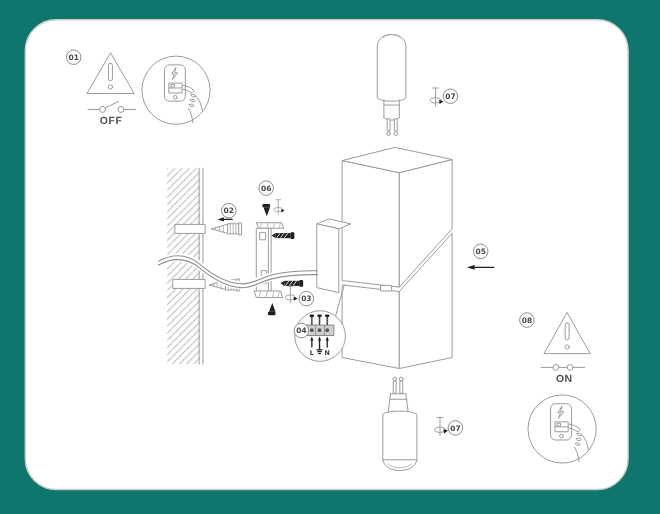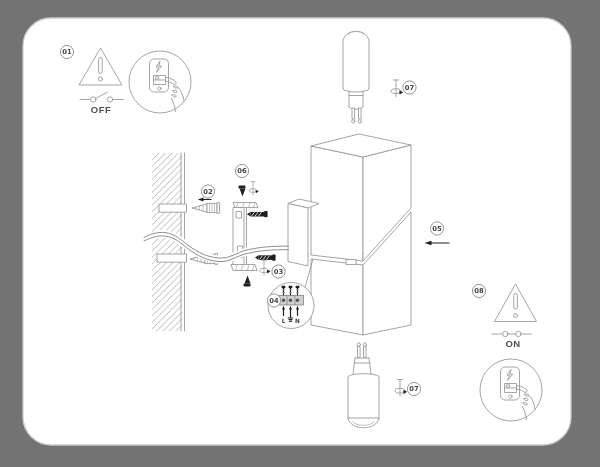--- a/index.html
+++ b/index.html
@@ -1,16 +1,16 @@
 <!DOCTYPE html>
 <html><head>
 <meta charset="utf-8">
 <style>
   html,body{margin:0;padding:0;background:#ffffff;}
-  .stage{width:600px;height:467px;position:relative;background:#737373;overflow:hidden;
+  .stage{width:600px;height:467px;position:relative;background:#0f766e;overflow:hidden;
          font-family:"DejaVu Sans", sans-serif;}
   svg{display:block;}
   .ln{stroke:#9b9b9b;fill:none;stroke-width:0.9;stroke-linecap:round;stroke-linejoin:round;}
   .lnw{stroke:#9b9b9b;fill:#ffffff;stroke-width:0.9;stroke-linejoin:round;}
   .dk{fill:#1f1f1f;stroke:none;}
   .dkln{stroke:#1f1f1f;fill:none;stroke-width:1.2;stroke-linecap:round;}
   .badge circle{fill:#ffffff;stroke:#8a8a8a;stroke-width:0.9;}
   .badge text{font:bold 6.8px "DejaVu Sans", sans-serif;fill:#474747;text-anchor:middle;}
   .lbl{font:bold 9.5px "Liberation Sans", sans-serif;fill:#4f4f4f;letter-spacing:0.5px;text-anchor:middle;}
   .tlbl{font:bold 5.8px "DejaVu Sans", sans-serif;fill:#3d3d3d;text-anchor:middle;}

